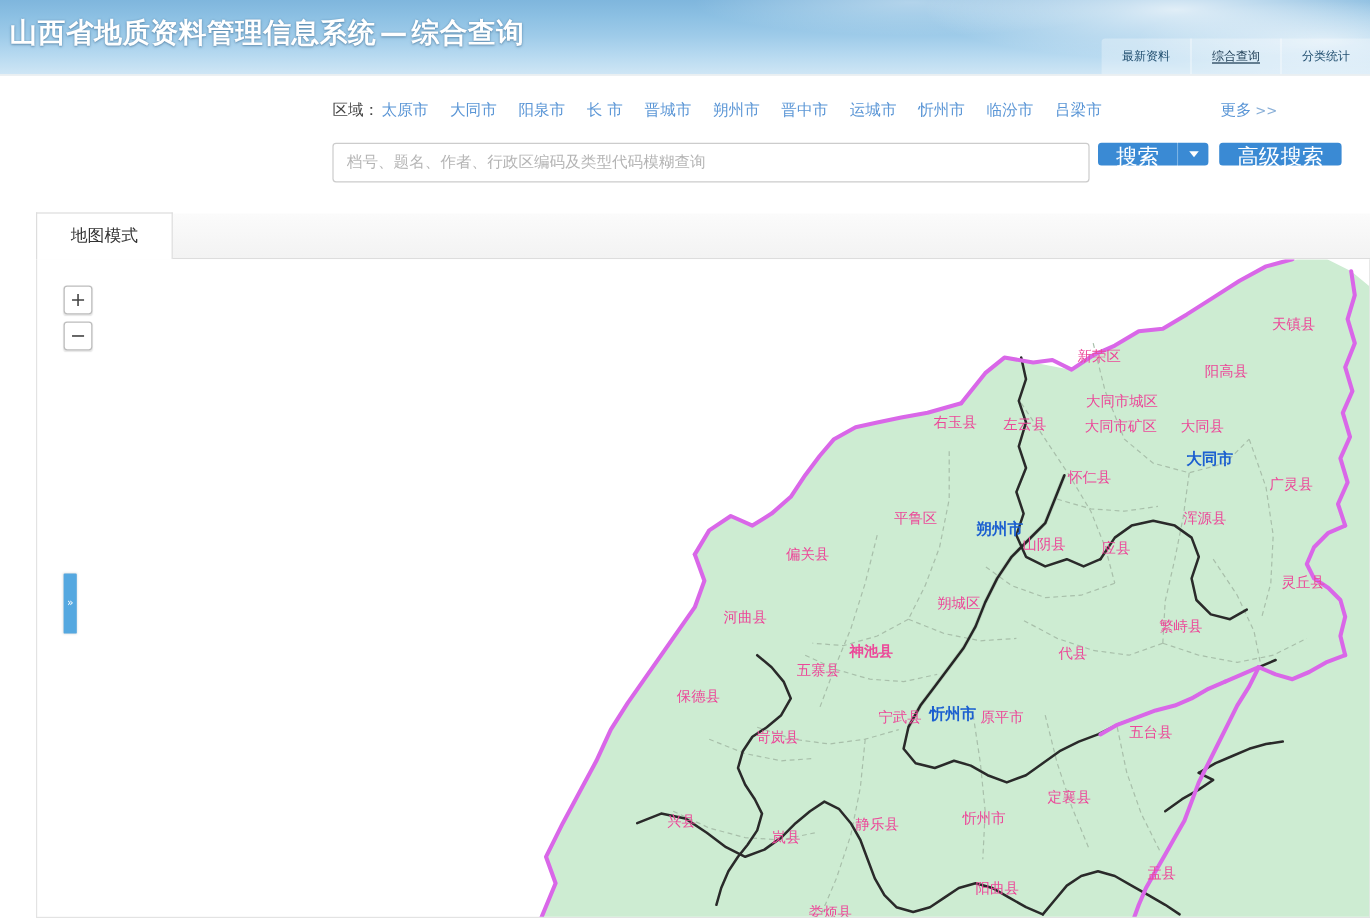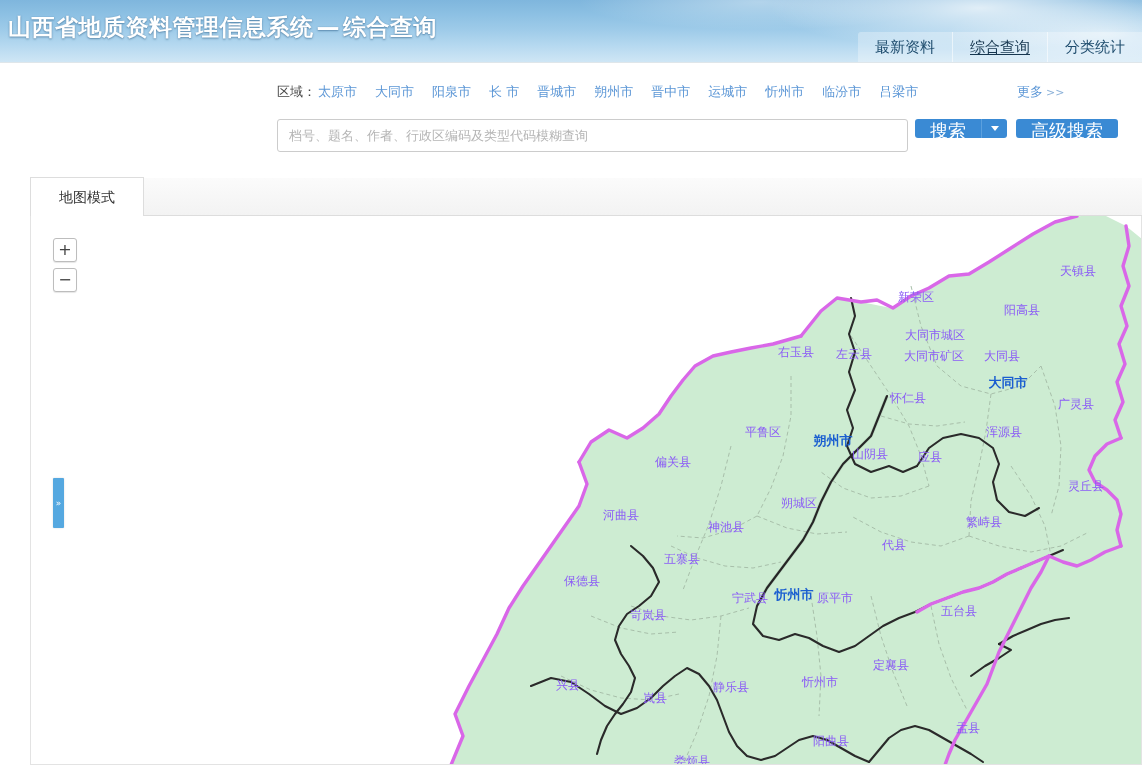--- a/index.html
+++ b/index.html
@@ -43,21 +43,21 @@
     height: 30px;
     display: flex;
     align-items: stretch;
     background: rgba(255,255,255,0.30);
     border-top-left-radius: 3px;
   }
   .nav-tab {
     display: flex;
     align-items: center;
     padding: 12px 17px;
-    font-size: 15px;
+    font-size: 10px;
     color: #1f4d6e;
     cursor: pointer;
     border-left: 1px solid rgba(255,255,255,0.55);
     white-space: nowrap;
   }
   .nav-tab:first-child { border-left: none; }
   .nav-tab.active {
     color: #16364f;
     text-decoration: underline;
     text-underline-offset: 2px;
@@ -261,21 +261,21 @@
   .drawer-handle span {
     color: #ffffff;
     font-size: 9px;
     line-height: 1;
   }
 
   
   .map-label {
     position: absolute;
     font-size: 12px;
-    color: #8b5cf6;
+    color: #ec4899;
     white-space: nowrap;
     transform: translate(-50%, -50%);
     pointer-events: auto;
     cursor: pointer;
     font-family: "DejaVu Sans", "Liberation Sans", sans-serif;
   }
   .map-label.city {
     color: #1b5fd0;
     font-weight: bold;
     font-size: 13px;
@@ -468,21 +468,21 @@
         <div class="map-label" style="left: 1045px; top: 188px;">广灵县</div>
         <div class="map-label" style="left: 973px; top: 216px;">浑源县</div>
         <div class="map-label" style="left: 732px; top: 216px;">平鲁区</div>
         <div class="map-label city" style="left: 802px; top: 225px;">朔州市</div>
         <div class="map-label" style="left: 839px; top: 238px;">山阴县</div>
         <div class="map-label" style="left: 899px; top: 241px;">应县</div>
         <div class="map-label" style="left: 642px; top: 246px;">偏关县</div>
         <div class="map-label" style="left: 1055px; top: 270px;">灵丘县</div>
         <div class="map-label" style="left: 768px; top: 287px;">朔城区</div>
         <div class="map-label" style="left: 590px; top: 299px;">河曲县</div>
-        <div class="map-label" style="left: 695px; top: 311px;">神池县</div>
+        <div class="map-label" style="left: 695px; top: 327px; font-weight: bold;">神池县</div>
         <div class="map-label" style="left: 953px; top: 306px;">繁峙县</div>
         <div class="map-label" style="left: 863px; top: 329px;">代县</div>
         <div class="map-label" style="left: 651px; top: 343px;">五寨县</div>
         <div class="map-label" style="left: 551px; top: 365px;">保德县</div>
         <div class="map-label" style="left: 719px; top: 382px;">宁武县</div>
         <div class="map-label city" style="left: 763px; top: 379px;">忻州市</div>
         <div class="map-label" style="left: 804px; top: 382px;">原平市</div>
         <div class="map-label" style="left: 617px; top: 399px;">岢岚县</div>
         <div class="map-label" style="left: 928px; top: 395px;">五台县</div>
         <div class="map-label" style="left: 860px; top: 449px;">定襄县</div>

